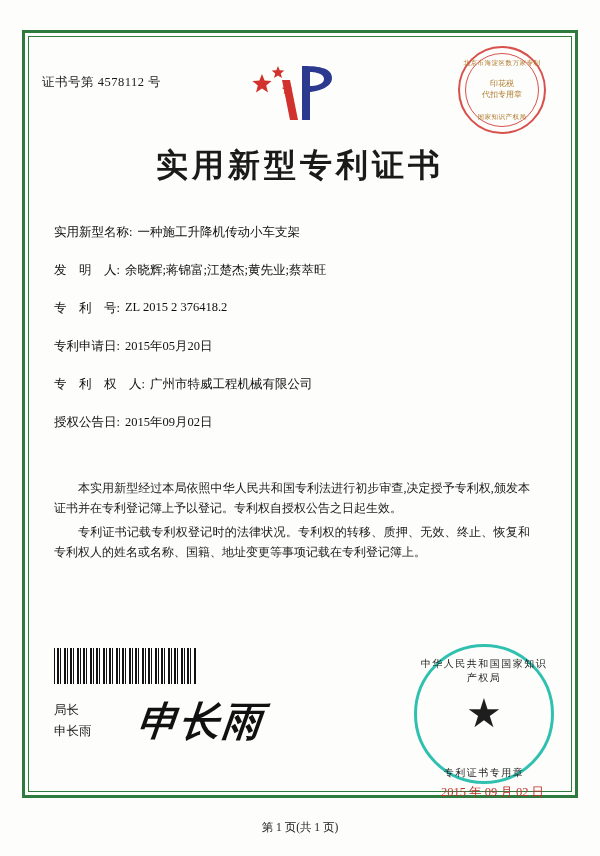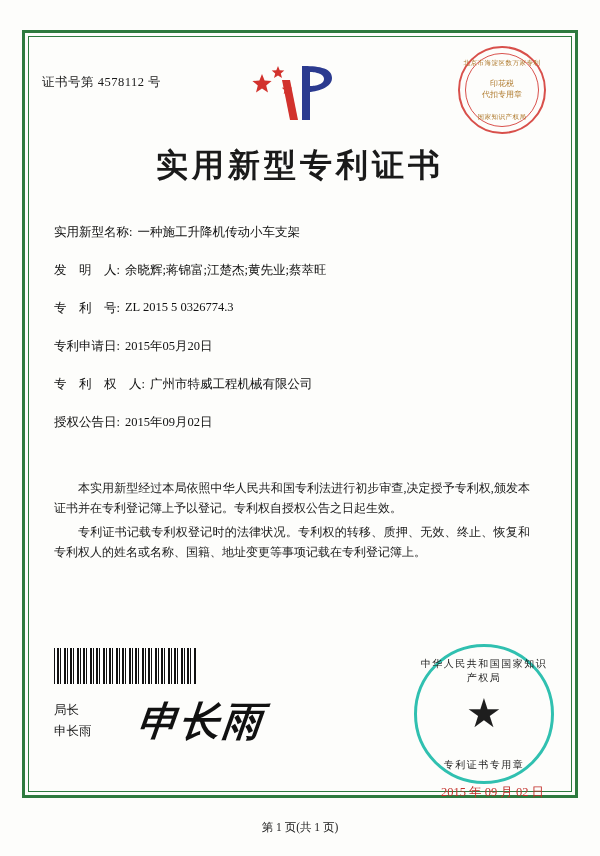--- a/index.html
+++ b/index.html
@@ -219,21 +219,21 @@
   .seal-main .arc-b {
     position: absolute;
     left: 0;
     width: 134px;
     text-align: center;
     font-size: 10px;
     letter-spacing: 1.5px;
     font-family: "Liberation Sans", sans-serif;
   }
   .seal-main .arc-t { top: 10px; }
-  .seal-main .arc-b { bottom: 9px; }
+  .seal-main .arc-b { bottom: 1px; }
 
   .seal-date {
     position: absolute;
     right: 28px;
     top: 748px;
     font-size: 12.5px;
     color: #c2302b;
   }
 
   
@@ -286,21 +286,21 @@
       <div class="field-row">
         <span class="field-label">实用新型名称:</span>
         <span class="field-value">一种施工升降机传动小车支架</span>
       </div>
       <div class="field-row">
         <span class="field-label">发　明　人:</span>
         <span class="field-value">余晓辉;蒋锦富;江楚杰;黄先业;蔡萃旺</span>
       </div>
       <div class="field-row">
         <span class="field-label">专　利　号:</span>
-        <span class="field-value">ZL 2015 5 0326774.3</span>
+        <span class="field-value">ZL 2015 2 376418.2</span>
       </div>
       <div class="field-row">
         <span class="field-label">专利申请日:</span>
         <span class="field-value">2015年05月20日</span>
       </div>
       <div class="field-row">
         <span class="field-label">专　利　权　人:</span>
         <span class="field-value">广州市特威工程机械有限公司</span>
       </div>
       <div class="field-row">

